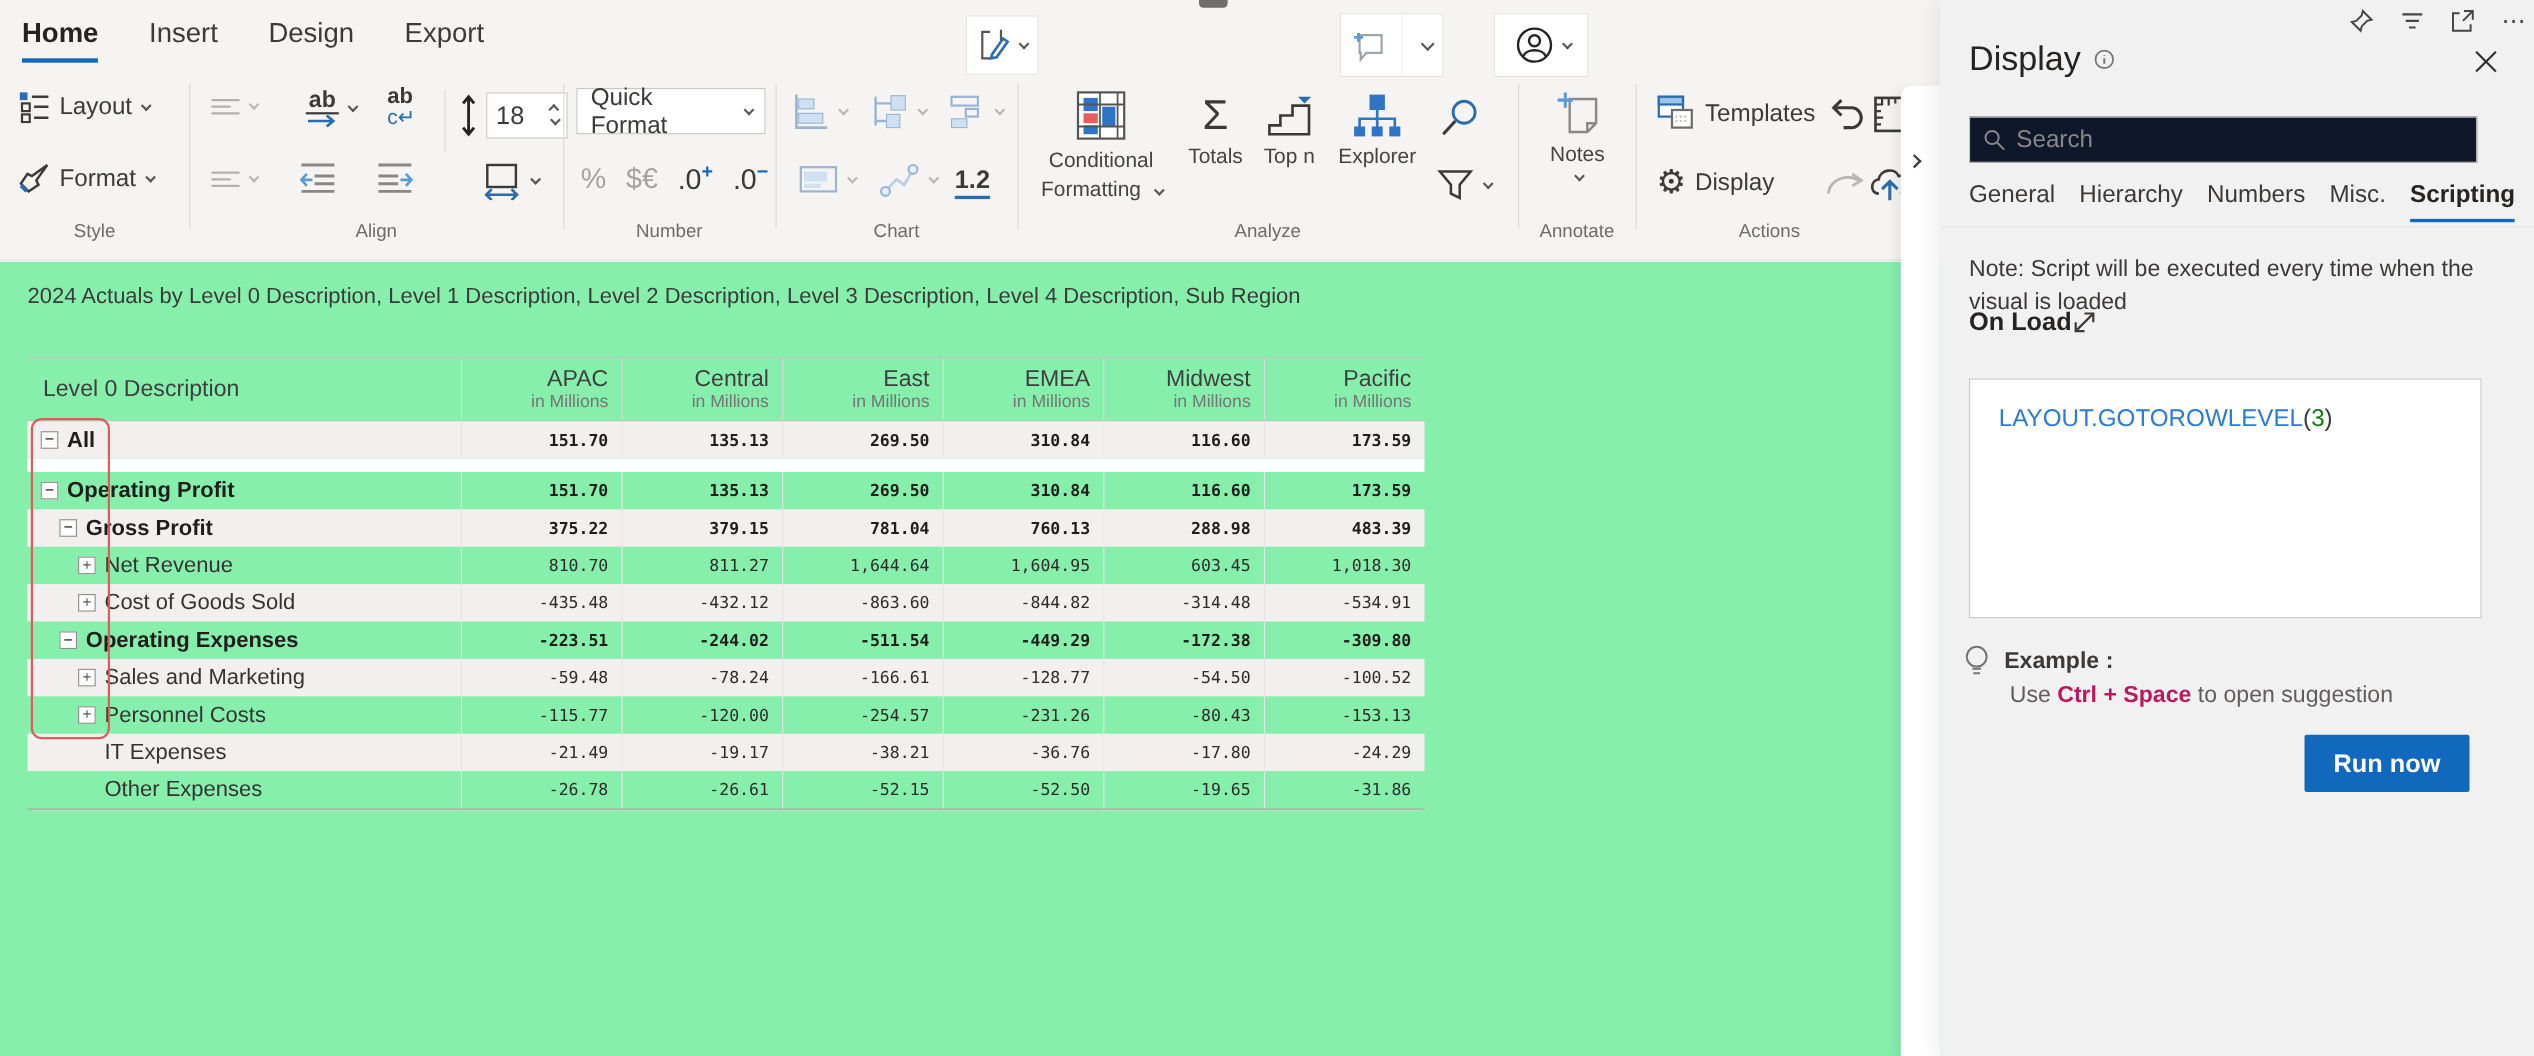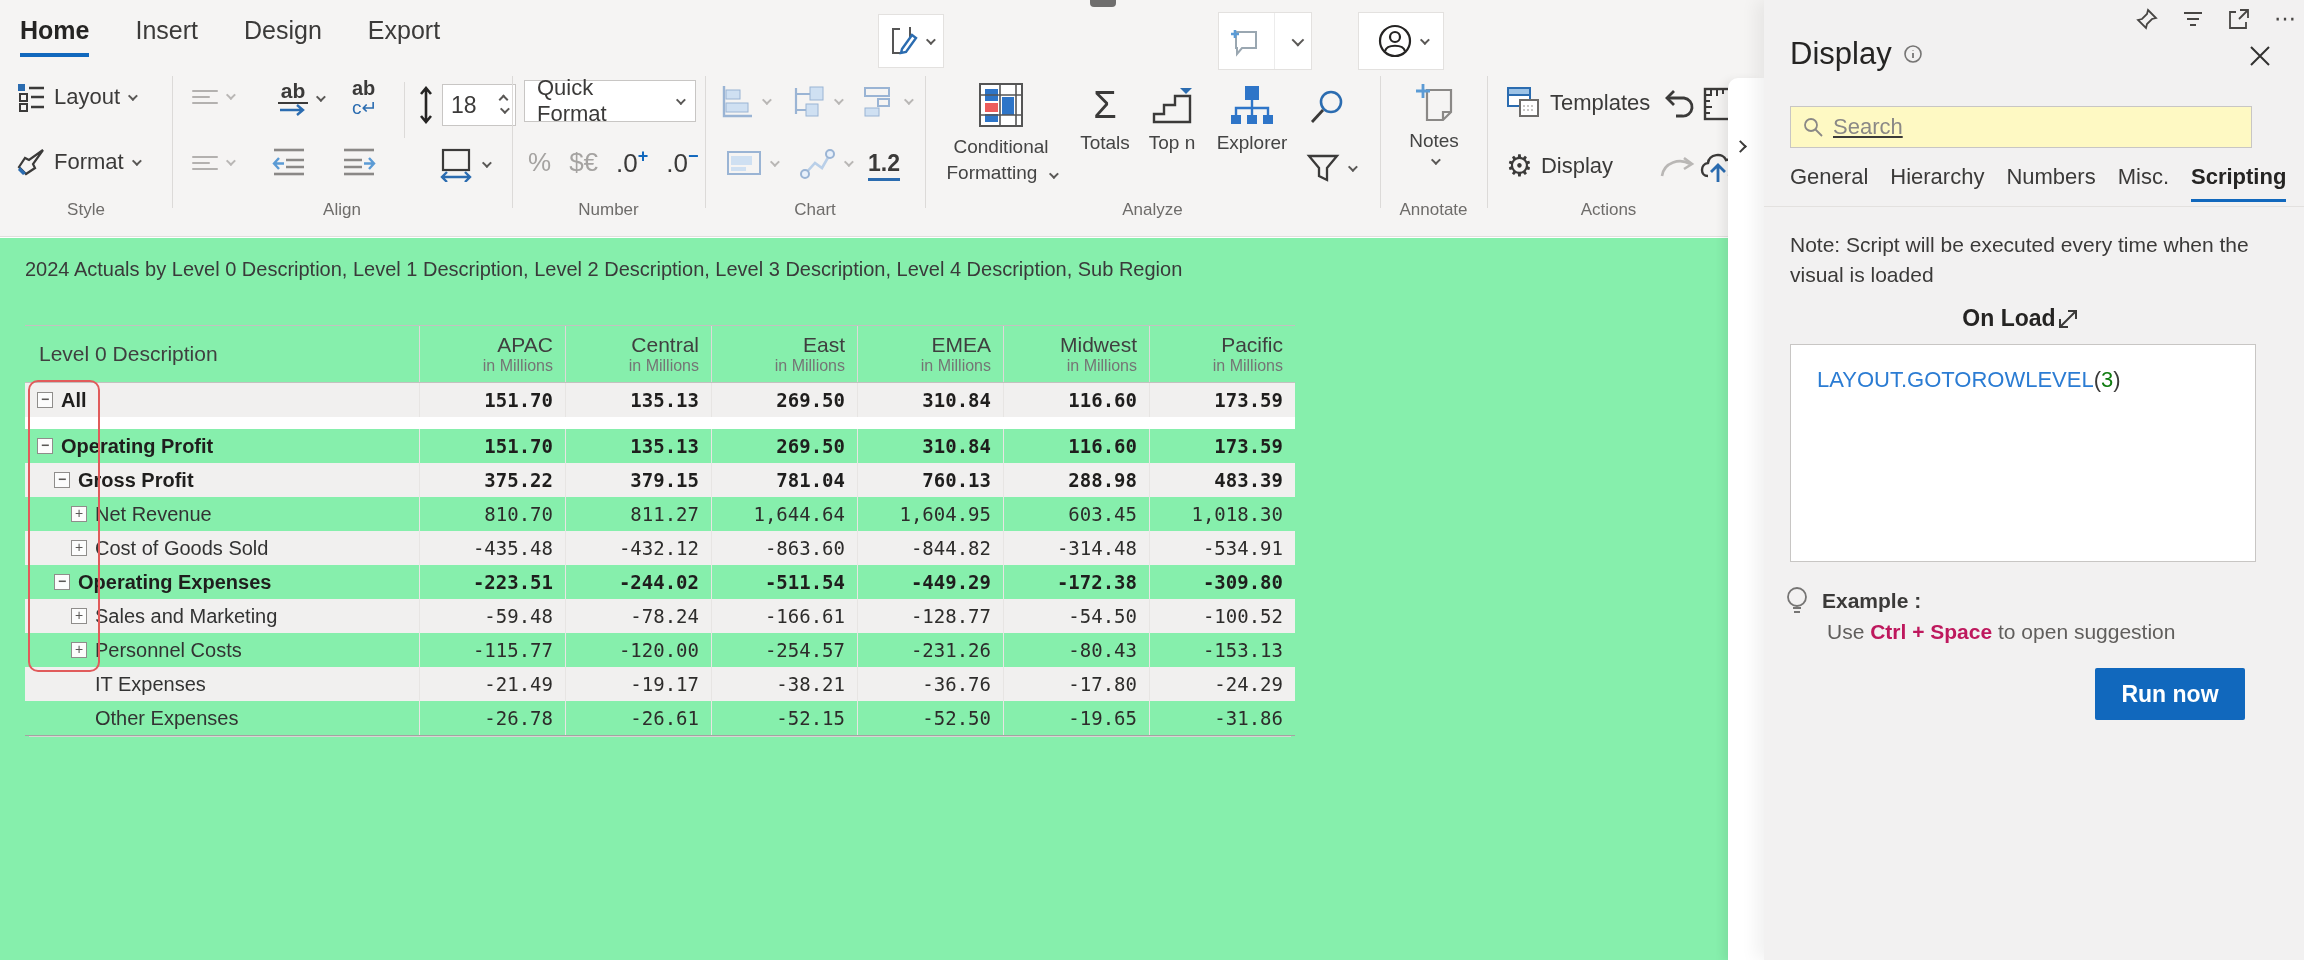--- a/index.html
+++ b/index.html
@@ -63,49 +63,49 @@
   .t-head .hc { display:flex; flex-direction:column; justify-content:center; align-items:flex-end;
                 padding-right:12px; border-left:1px solid #dcdad8; line-height:1.15; }
   .t-head .hc.first { align-items:flex-start; padding-left:14px; border-left:none; }
   .t-head .cname { font-size:21px; color:#3f3f3f; }
   .t-head .cunit { font-size:16px; color:#757575; }
   .t-row { height:34px; }
   .t-row.shaded { background:#f1f0ef; }
   .t-gap { height:12px; background:#fff; }
   .lc { display:flex; align-items:center; font-size:20px; color:#333; }
   .vc { display:flex; align-items:center; justify-content:flex-end; padding-right:12px;
-        font-size:19px; color:#2d2c2b; border-left:1px solid #e7e5e3;
+        font-size:15px; color:#2d2c2b; border-left:1px solid #e7e5e3;
         font-family:"DejaVu Sans Mono", monospace; }
   .t-row.b .lc, .t-row.b .vc { font-weight:bold; color:#1f1e1d; }
   .exp { width:16px; height:16px; border:1px solid #8f8d8b; background:#fcfcfc; color:#5a5856;
          font-size:14px; line-height:13px; text-align:center; margin-right:8px; flex:none;
          cursor:pointer; }
   .exp.ph { visibility:hidden; }
   .redbox { position:absolute; left:28px; top:142px; width:72px; height:292px;
             border:2px solid #e15b5b; border-radius:10px; pointer-events:none; }
 
   
   .p-icons { position:absolute; top:8px; right:8px; display:flex; gap:24px; align-items:center;
              color:#484644; }
   .p-title { position:absolute; left:26px; top:36px; font-size:31px; color:#252423;
              display:flex; align-items:center; gap:12px; }
   .p-close { position:absolute; right:32px; top:44px; cursor:pointer; }
   .p-search { position:absolute; left:26px; top:106px; width:462px; height:42px;
-              background:#fef9c3; border:1px solid #c8c6c4; display:flex; align-items:center;
-              gap:10px; padding:0 12px;text-decoration:underline; }
+              background:#0f172a; border:1px solid #c8c6c4; display:flex; align-items:center;
+              gap:10px; padding:0 12px; }
   .p-search .ph { color:#8a8886; font-size:22px; }
   .p-tabs { position:absolute; left:26px; top:164px; display:flex; gap:22px; font-size:22px;
             color:#3b3a39; }
   .ptab { padding-bottom:9px; cursor:pointer; }
   .ptab.active { color:#252423; font-weight:bold; border-bottom:3px solid #1168bd; }
   .p-hair { position:absolute; left:0; top:206px; width:540px; height:1px; background:#e3e1df; }
   .p-note { position:absolute; left:26px; top:230px; width:470px; font-size:21px; line-height:30px;
             color:#3b3a39; }
-  .p-onload { position:absolute; left:26px; top:305px; width:462px; display:flex;
-              justify-content:center; align-items:center; }
+  .p-onload { position:absolute; left:26px; top:279px; width:462px; display:flex;
+              justify-content:flex-start; align-items:center; }
   .p-onload .t { font-size:23px; font-weight:bold; color:#252423; }
   .p-script { position:absolute; left:26px; top:344px; width:466px; height:218px; background:#fff;
               border:1px solid #c8c6c4; padding:22px 0 0 26px; font-size:22px; }
   .code-fn { color:#2b7cd3; } .code-p { color:#3b3a39; } .code-arg { color:#107c10; }
   .p-example { position:absolute; left:20px; top:586px; display:flex; gap:12px; align-items:center; }
   .p-example .t { font-size:21px; font-weight:bold; color:#3b3a39; }
   .p-hint { position:absolute; left:63px; top:620px; font-size:21px; color:#605e5c; }
   .p-hint b { color:#be185d; }
   .runbtn { position:absolute; right:59px; top:668px; width:150px; height:52px; background:#1168bd;
             color:#fff; font-size:23px; font-weight:bold; border:none; border-radius:2px;

